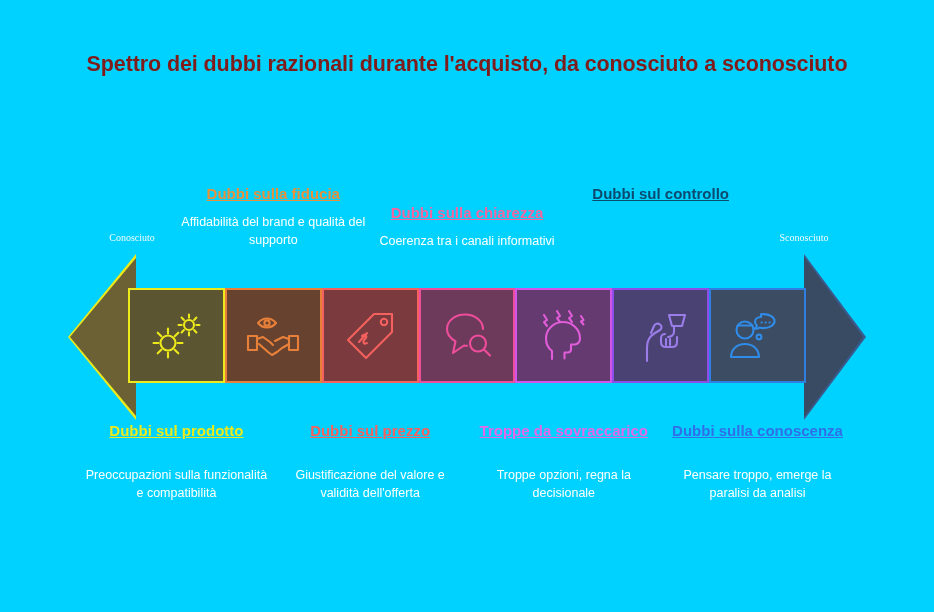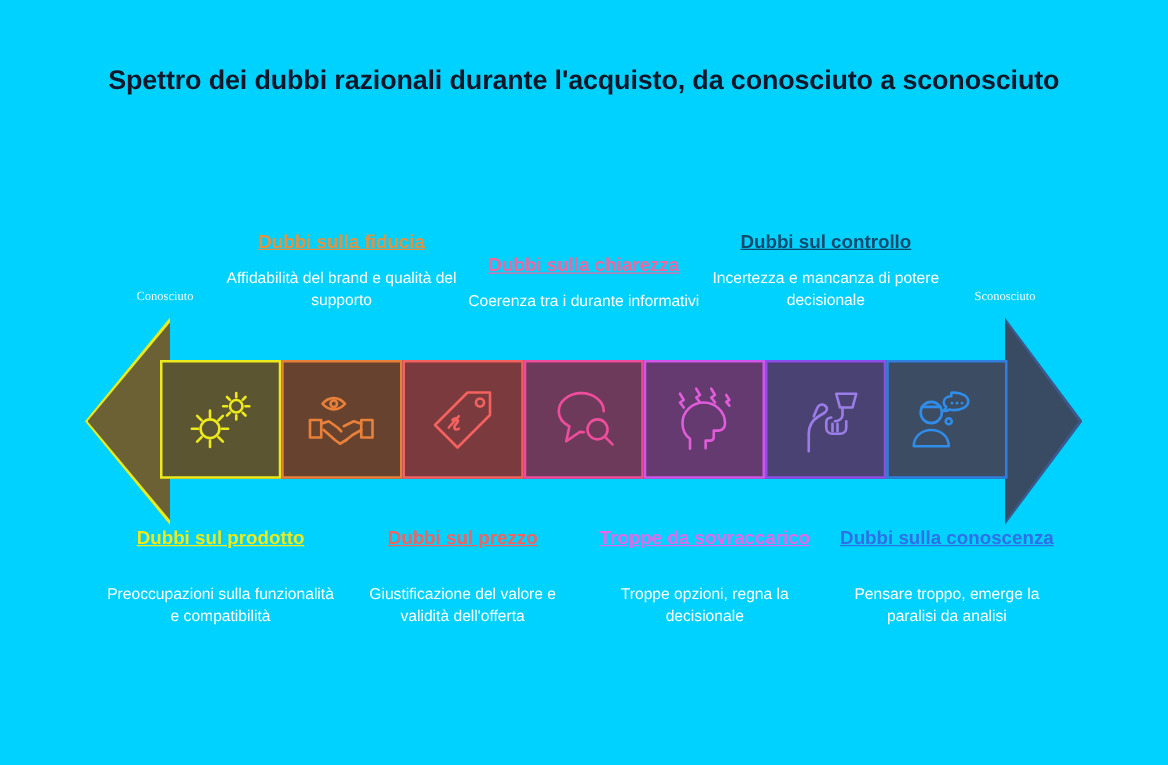--- a/index.html
+++ b/index.html
@@ -12,21 +12,21 @@
   }
   #stage { position:absolute; inset:0; }
 
   
   .title {
     position:absolute;
     top:52px; left:0; width:934px;
     text-align:center;
     font-size:21.5px;
     font-weight:bold;
-    color:#0f172a;
+    color:#7f1d1d;
     letter-spacing:-0.1px;
     white-space:nowrap;
   }
 
   
   .endpoint {
     position:absolute;
     font-size:10px;
     color:#f2fbff;
     white-space:nowrap;
@@ -211,29 +211,28 @@
       <div class="callout top" style="width: 190px; left: 178.275px; top: 183px;">
         <div class="hd" style="color: rgb(232, 145, 58);">Dubbi sulla fiducia</div>
         <div class="bd">Affidabilità del brand e qualità del supporto</div>
       </div>
       <div class="callout bottom" style="width: 190px; left: 275.125px; top: 420px;">
         <div class="hd" style="color: rgb(244, 97, 95);">Dubbi sul prezzo</div>
         <div class="bd">Giustificazione del valore e validità dell'offerta</div>
       </div>
       <div class="callout top" style="width: 190px; left: 371.975px; top: 202px;">
         <div class="hd" style="color: rgb(244, 100, 159);">Dubbi sulla chiarezza</div>
-        <div class="bd">Coerenza tra i durante informativi</div>
+        <div class="bd">Coerenza tra i canali informativi</div>
       </div>
       <div class="callout bottom" style="width: 190px; left: 468.825px; top: 420px;">
         <div class="hd" style="color: rgb(228, 105, 232);">Troppe da sovraccarico</div>
         <div class="bd">Troppe opzioni, regna la decisionale</div>
       </div>
       <div class="callout top" style="width: 190px; left: 565.675px; top: 183px;">
         <div class="hd" style="color: #0c4a6e;">Dubbi sul controllo</div>
-        <div class="bd">Incertezza e mancanza di potere decisionale</div>
       </div>
       <div class="callout bottom" style="width: 190px; left: 662.525px; top: 420px;">
         <div class="hd" style="color: rgb(47, 111, 232);">Dubbi sulla conoscenza</div>
         <div class="bd">Pensare troppo, emerge la paralisi da analisi</div>
       </div>
     </div>
 
 </div>
 
 </body></html>

